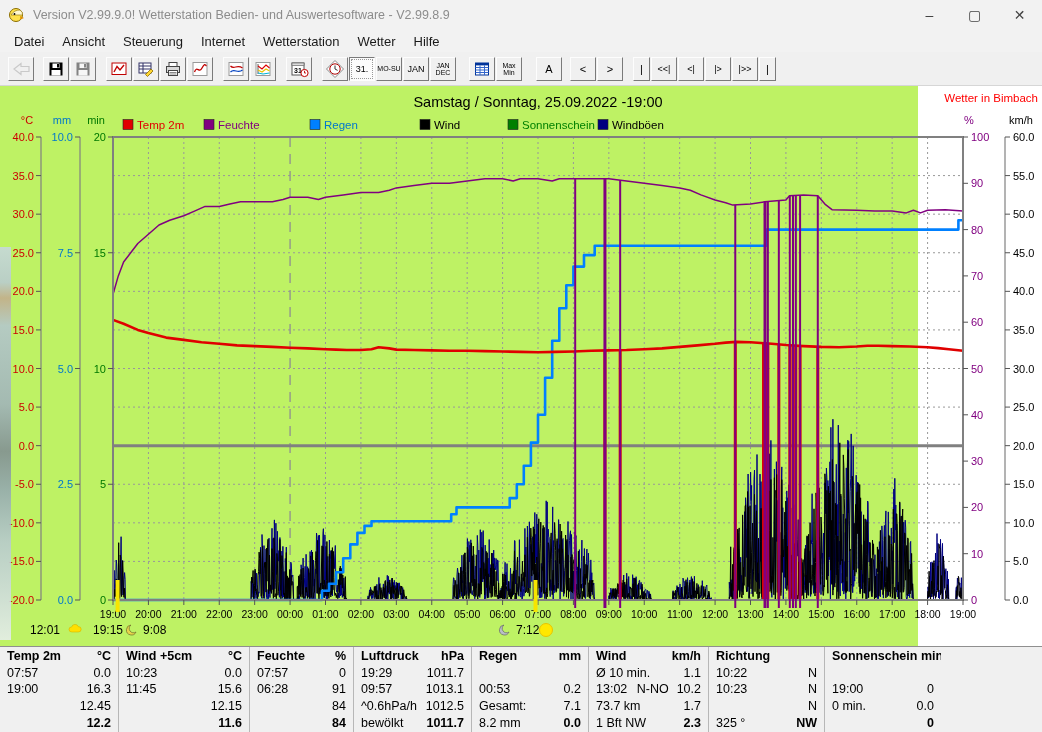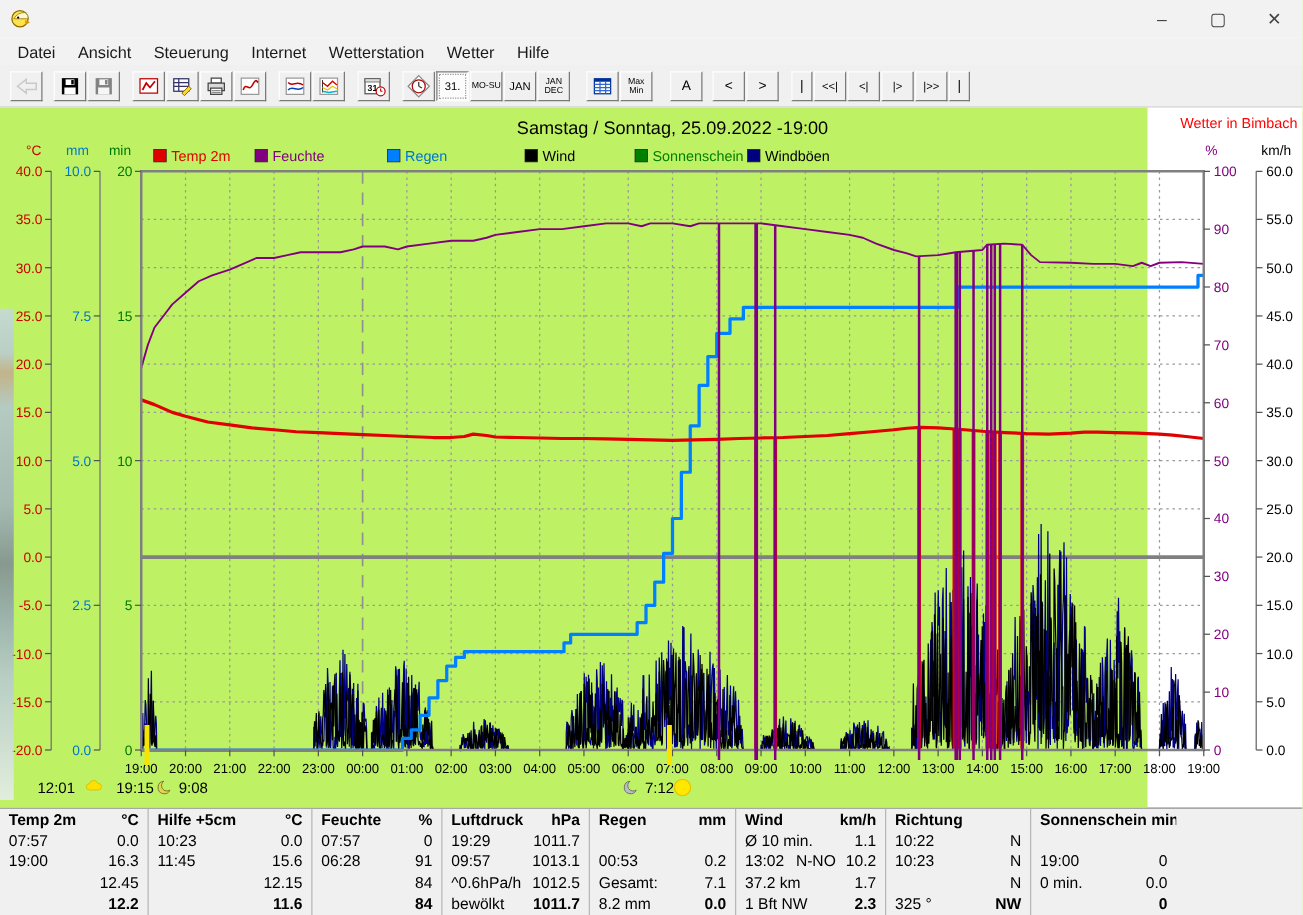--- a/index.html
+++ b/index.html
@@ -58,20 +58,21 @@
 
   <div class="titlebar">
     <span class="app-icon">
       <svg width="18" height="18" viewBox="0 0 18 18">
           <circle cx="8" cy="9" r="6.5" fill="#ffe14d" stroke="#8a6d00"></circle>
           <path d="M3 9 Q6 4 12 4 Q15 6 14.5 9 Z" fill="#fff8d0" stroke="#8a6d00" stroke-width="0.6"></path>
           <circle cx="6.5" cy="8" r="0.9" fill="#000"></circle>
           <path d="M12 10 L16 12 L12.5 13.5 Z" fill="#e09000"></path>
         </svg>
     </span>
+    <span class="title-text">Version V2.99.9.0!  Wetterstation Bedien- und Auswertesoftware - V2.99.8.9</span>
     <div class="win-controls">
       <span class="wc">–</span>
       <span class="wc">▢</span>
       <span class="wc">✕</span>
     </div>
   </div>
 
   <div class="menubar" id="menubar">
       <span class="menu-item">Datei</span>
       <span class="menu-item">Ansicht</span>
@@ -532,21 +533,21 @@
           <span></span>
           <span class="r">12.45</span>
         </div>
         <div class="scell">
           <span></span>
           <span class="r b">12.2</span>
         </div>
       </div>
       <div class="scol" style="width: 131px;">
         <div class="scell b">
-          <span>Hilfe +5cm</span>
+          <span>Wind +5cm</span>
           <span class="r">°C</span>
         </div>
         <div class="scell">
           <span>10:23</span>
           <span class="r">0.0</span>
         </div>
         <div class="scell">
           <span>11:45</span>
           <span class="r">15.6</span>
         </div>
@@ -633,21 +634,21 @@
         <div class="scell">
           <span>Ø 10 min.</span>
           <span class="r">1.1</span>
         </div>
         <div class="scell">
           <span>13:02</span>
           <span class="m">N-NO</span>
           <span class="r">10.2</span>
         </div>
         <div class="scell">
-          <span>37.2 km</span>
+          <span>73.7 km</span>
           <span class="r">1.7</span>
         </div>
         <div class="scell">
           <span>1 Bft NW</span>
           <span class="r b">2.3</span>
         </div>
       </div>
       <div class="scol" style="width: 116px;">
         <div class="scell b">
           <span>Richtung</span>

